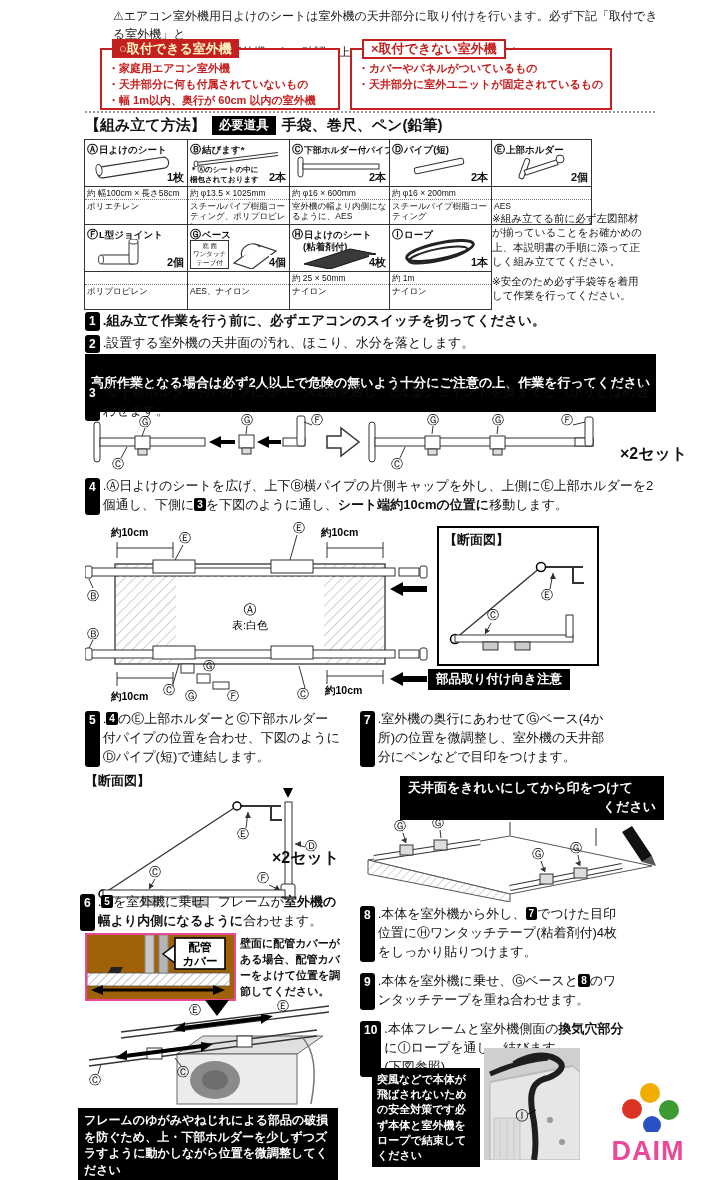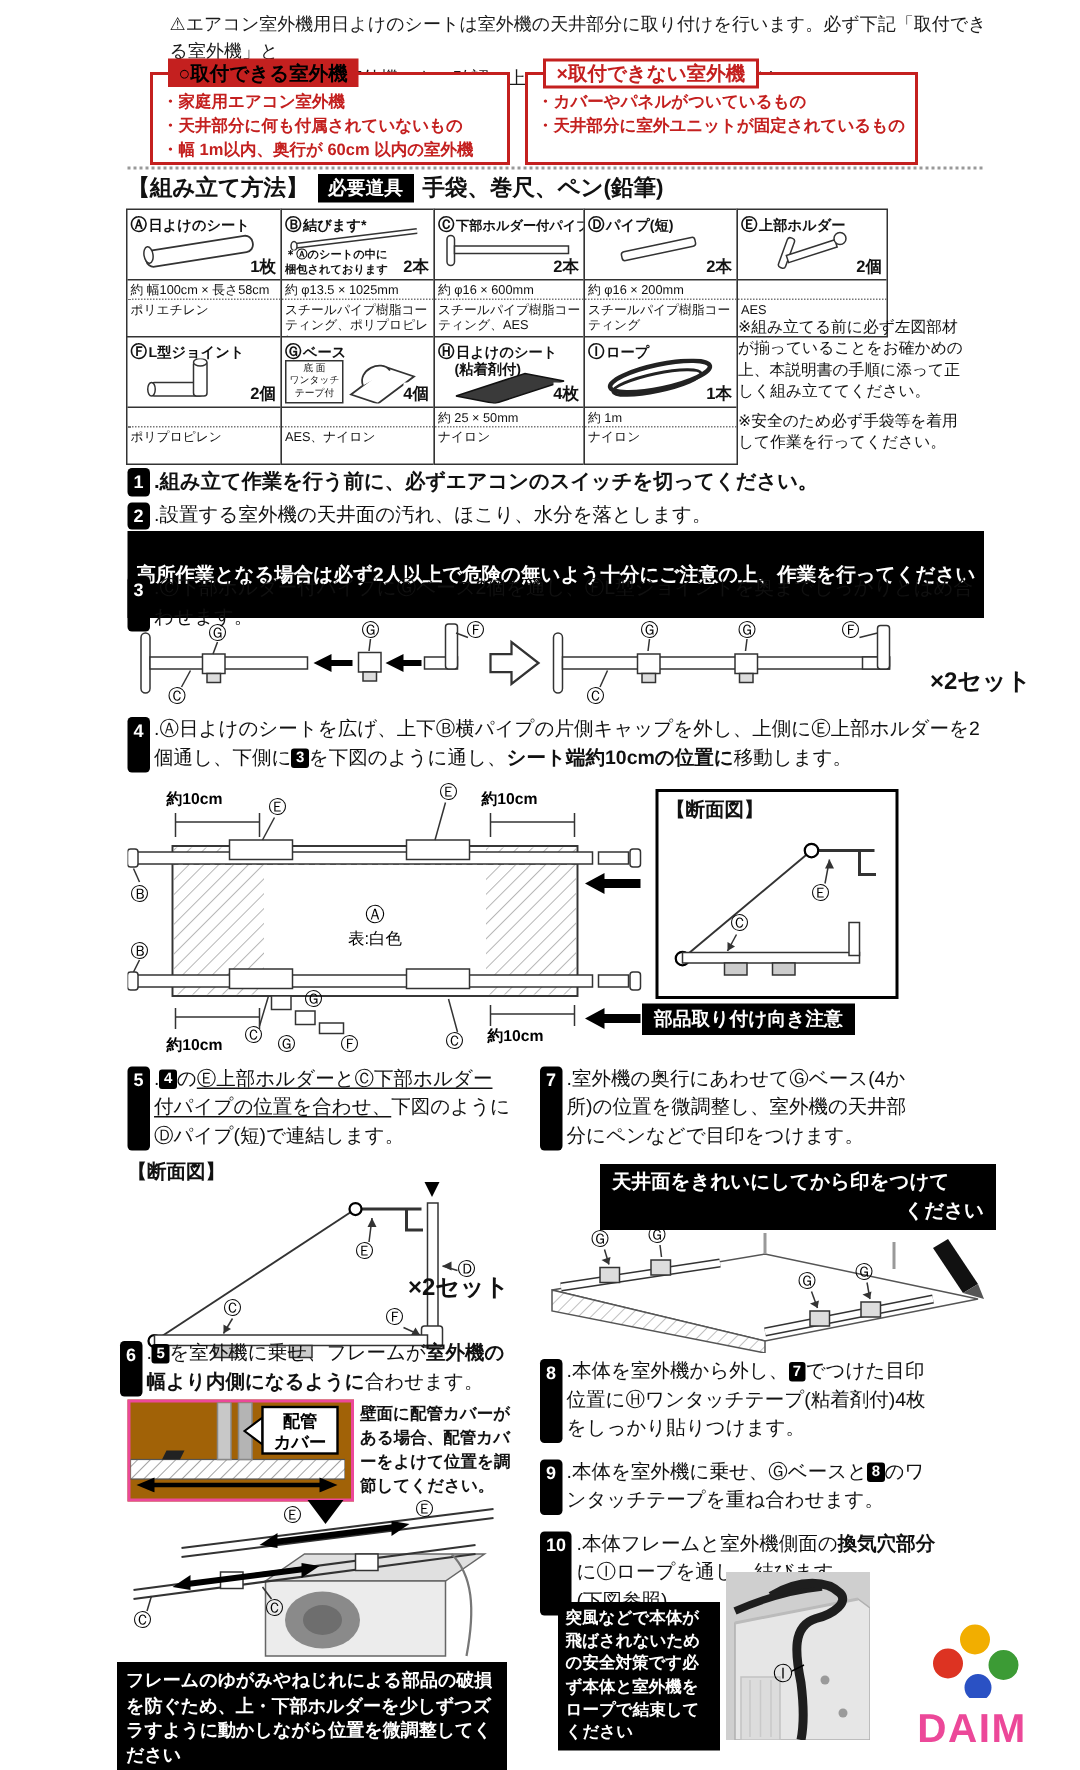--- a/index.html
+++ b/index.html
@@ -1,21 +1,21 @@
 <!DOCTYPE html>
 <html><head>
 <meta charset="utf-8">
 <style>
   html,body{margin:0;padding:0;background:#fff;}
   #page{position:relative;width:720px;height:1180px;background:#fff;overflow:hidden;
         font-family:"Liberation Sans","DejaVu Sans",sans-serif;color:#111;}
   .abs{position:absolute;}
   .twl{font-size:12px;line-height:1.5;color:#1a1a1a;font-weight:500;}
   .cbox{border:2px solid #c4201f;background:#fff;}
-  .cbadge{position:absolute;top:-11px;left:10px;background:#c4201f;color:#000000;font-weight:bold;
+  .cbadge{position:absolute;top:-11px;left:10px;background:#c4201f;color:#fef9c3;font-weight:bold;
           font-size:13px;line-height:19px;padding:0 7px;}
   .cbadge.ng{background:#fff;color:#c4201f;border:2px solid #c4201f;line-height:16px;}
   .citems{padding:11px 4px 0 6px;border-radius:10px;}
   .citem{color:#c4201f;font-weight:bold;font-size:11px;line-height:1.45;white-space:nowrap;}
   .divider{border-top:2px dotted #999;height:0;}
   .asm{display:flex;align-items:center;gap:6px;}
   .asmt{font-weight:bold;font-size:15px;}
   .asmb{background:#000;color:#fff;font-weight:bold;font-size:12.5px;padding:1px 7px;}
   .prow{display:flex;}
   .pcol{border:1px solid #333;margin-left:-1px;background:#fff;}
@@ -32,21 +32,21 @@
   .bnote{position:absolute;left:2px;bottom:2px;font-size:7.5px;line-height:1.25;font-weight:bold;}
   .gtag{position:absolute;left:2px;top:15px;border:1px solid #333;font-size:6.5px;line-height:1.3;
         padding:1px 2px;text-align:center;background:#fff;}
   .pnote{font-size:10.5px;line-height:1.38;}
   .step{display:flex;gap:3px;font-size:13px;line-height:1.45;}
   .num{flex:0 0 auto;background:#000;color:#fff;font-weight:bold;font-size:12px;line-height:16px;
        padding:1px 4px;border-radius:3px;margin-top:1px;}
   .inb{display:inline-block;background:#000;color:#fff;font-weight:bold;font-size:10px;
        line-height:13px;padding:0 3px;border-radius:2px;vertical-align:1px;}
   .b{font-weight:bold;}
-  .u{text-decoration:underline;text-underline-offset:2px;}
+  .u{text-underline-offset:2px;}
   .b14{font-weight:bold;font-size:13.5px;}
   .blackbox{background:#000;color:#fff;font-weight:bold;}
   .w2{font-size:13px;padding:20px 6px;white-space:nowrap;}
   .sec-title{font-weight:bold;font-size:13px;}
   .sets{font-weight:bold;font-size:16px;}
   .sidenote{font-size:11px;font-weight:bold;line-height:1.45;}
   .w6{font-size:12px;line-height:1.38;padding:4px 6px;}
   .w7{font-size:13px;line-height:1.45;padding:3px 8px;}
   .w7 .r{display:block;text-align:right;}
   .w10{font-size:11px;line-height:1.38;padding:4px 5px;}
@@ -136,21 +136,21 @@
               <span class="plet">Ⓒ</span>
               <span>下部ホルダー付パイプ</span>
             </div>
           <svg class="pdraw" width="93" height="26" viewBox="0 0 93 26">
             <rect x="6" y="3" width="5" height="20" rx="2.5" fill="#fff" stroke="#333"></rect>
             <rect x="11" y="10" width="76" height="5" fill="#fff" stroke="#333"></rect>
           </svg>
           <div class="pqty">2本</div>
         </div>
         <div class="psize">約 φ16 × 600mm</div>
-        <div class="pmat">スチールパイプ樹脂コーティング、AES</div>
+        <div class="pmat">室外機の幅より内側になるように、AES</div>
       </div>
       <div class="pcol" style="width:101px">
         <div class="pcell">
           <div class="pname">
               <span class="plet">Ⓓ</span>
               <span>パイプ(短)</span>
             </div>
           <svg class="pdraw" width="95" height="24" viewBox="0 0 95 24">
             <rect x="22" y="9" width="50" height="6" rx="2" transform="rotate(-12 47 12)" fill="#fff" stroke="#333"></rect>
           </svg>

